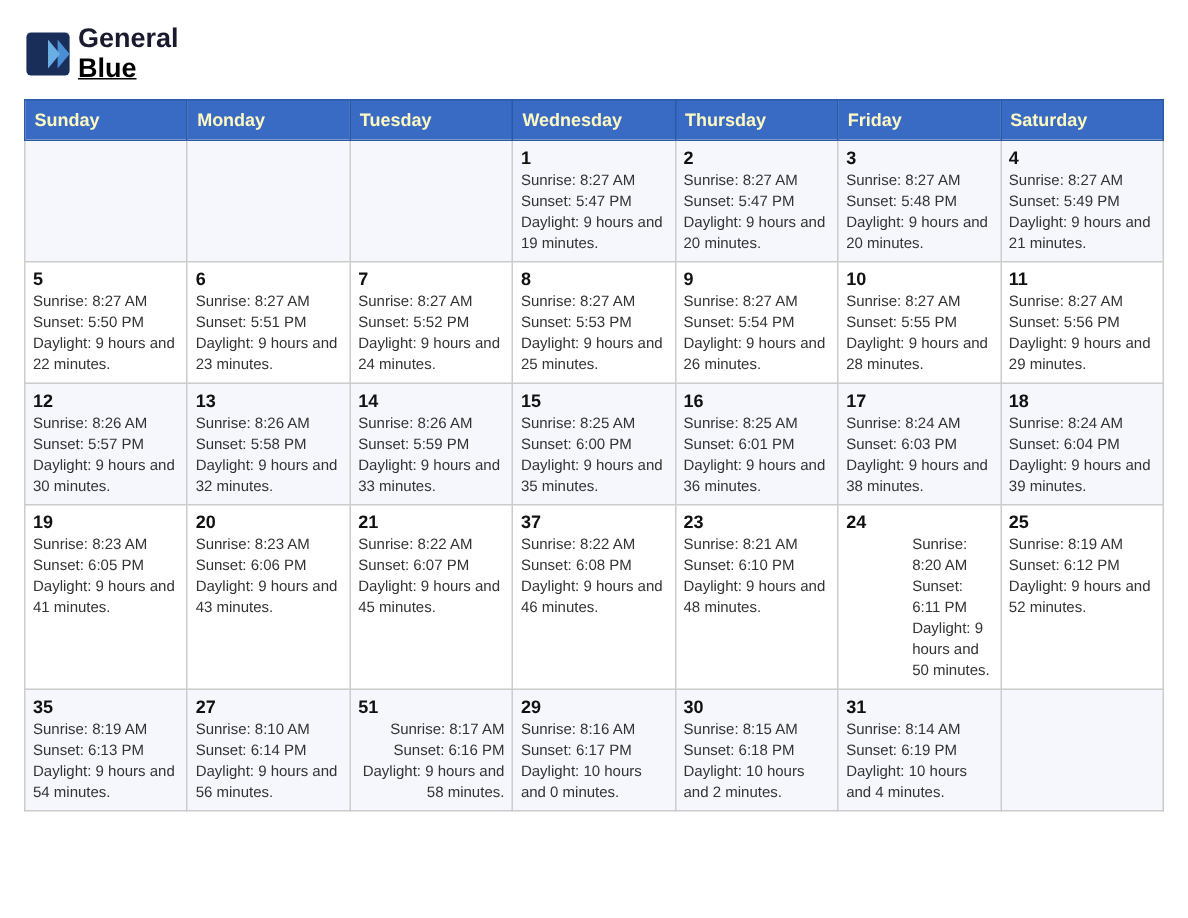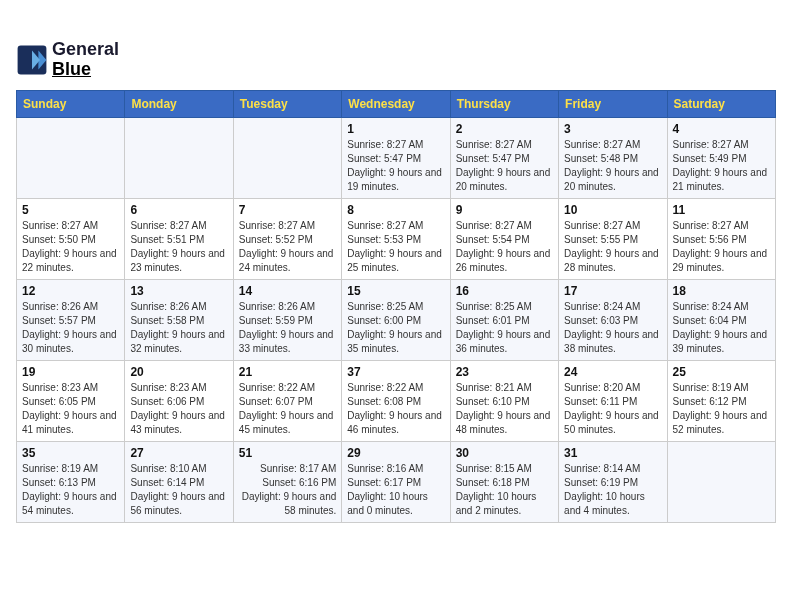--- a/index.html
+++ b/index.html
@@ -12,21 +12,20 @@
     }
     .header {
       display: flex;
       align-items: flex-start;
       justify-content: space-between;
       margin-bottom: 10px;
     }
     .logo {
       display: flex;
       align-items: center;
-      margin-top: 24px;
     }
     .logo-text {
       font-size: 18px;
       font-weight: bold;
       color: #1a1a2e;
       line-height: 1.1;
     }
     .logo-text .blue { color: #000000; text-decoration: underline; }
     .logo-icon {
       width: 32px;
@@ -46,21 +45,21 @@
       font-weight: normal;
       color: #444;
     }
     table {
       width: 100%;
       border-collapse: collapse;
       font-size: 11px;
     }
     thead tr th {
       background-color: #3a6bc4;
-      color: #fde047;
+      color: #fef9c3;
       text-align: left;
       padding: 6px 6px;
       font-size: 12px;
       font-weight: bold;
       border: 1px solid #2a5aa4;
     }
     tbody tr td {
       border: 1px solid #ccc;
       vertical-align: top;
       padding: 4px 5px;
@@ -266,21 +265,21 @@
 Daylight: 9 hours and 46 minutes.</div>
         </td>
         <td>
           <span class="day-num">23</span>
           <div class="day-info" style="white-space: pre-line;">Sunrise: 8:21 AM
 Sunset: 6:10 PM
 Daylight: 9 hours and 48 minutes.</div>
         </td>
         <td>
           <span class="day-num">24</span>
-          <div class="day-info" style="white-space: pre-line;">Sunrise: 8:20 AM
+          <div class="day-info" style="white-space: pre-line; margin-left: 44px;">Sunrise: 8:20 AM
 Sunset: 6:11 PM
 Daylight: 9 hours and 50 minutes.</div>
         </td>
         <td>
           <span class="day-num">25</span>
           <div class="day-info" style="white-space: pre-line;">Sunrise: 8:19 AM
 Sunset: 6:12 PM
 Daylight: 9 hours and 52 minutes.</div>
         </td>
       </tr>

